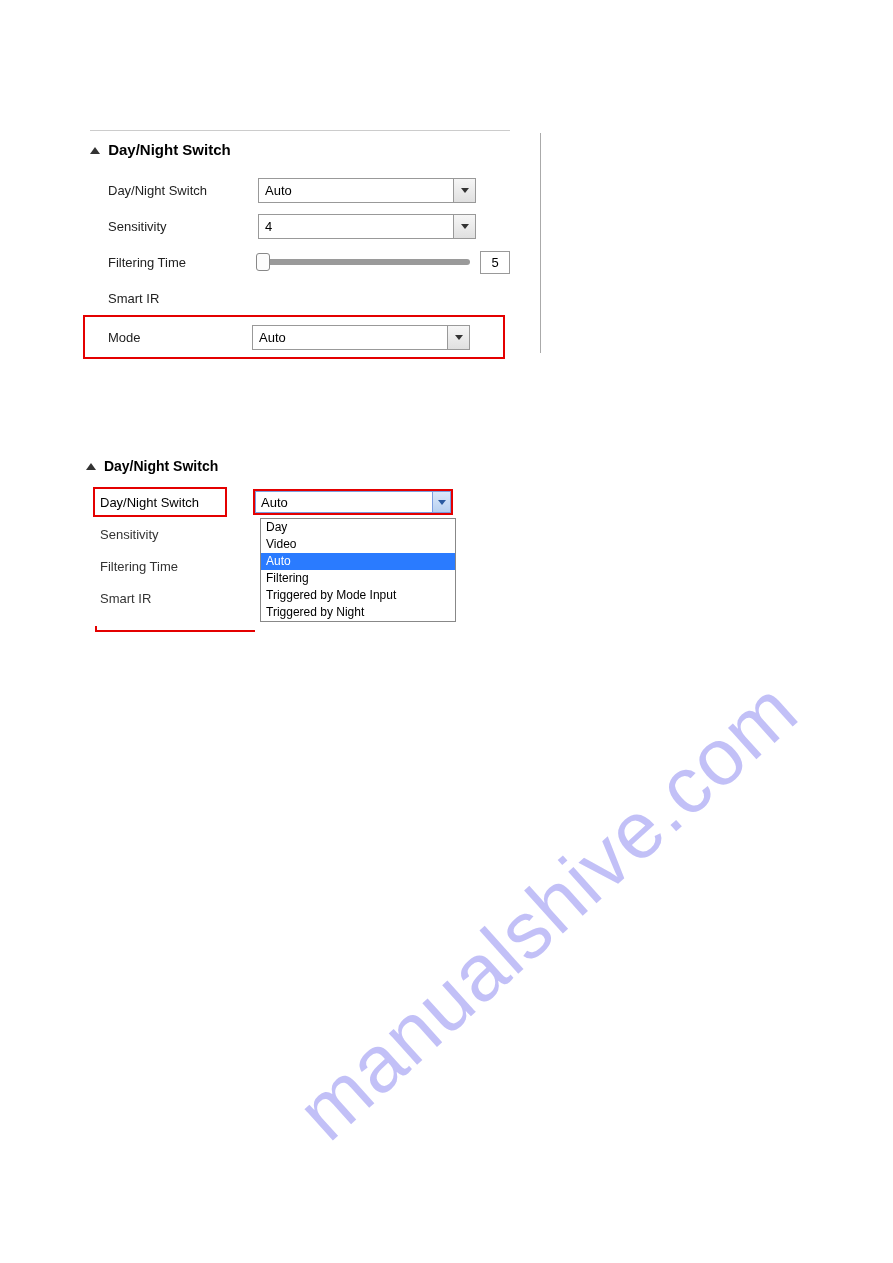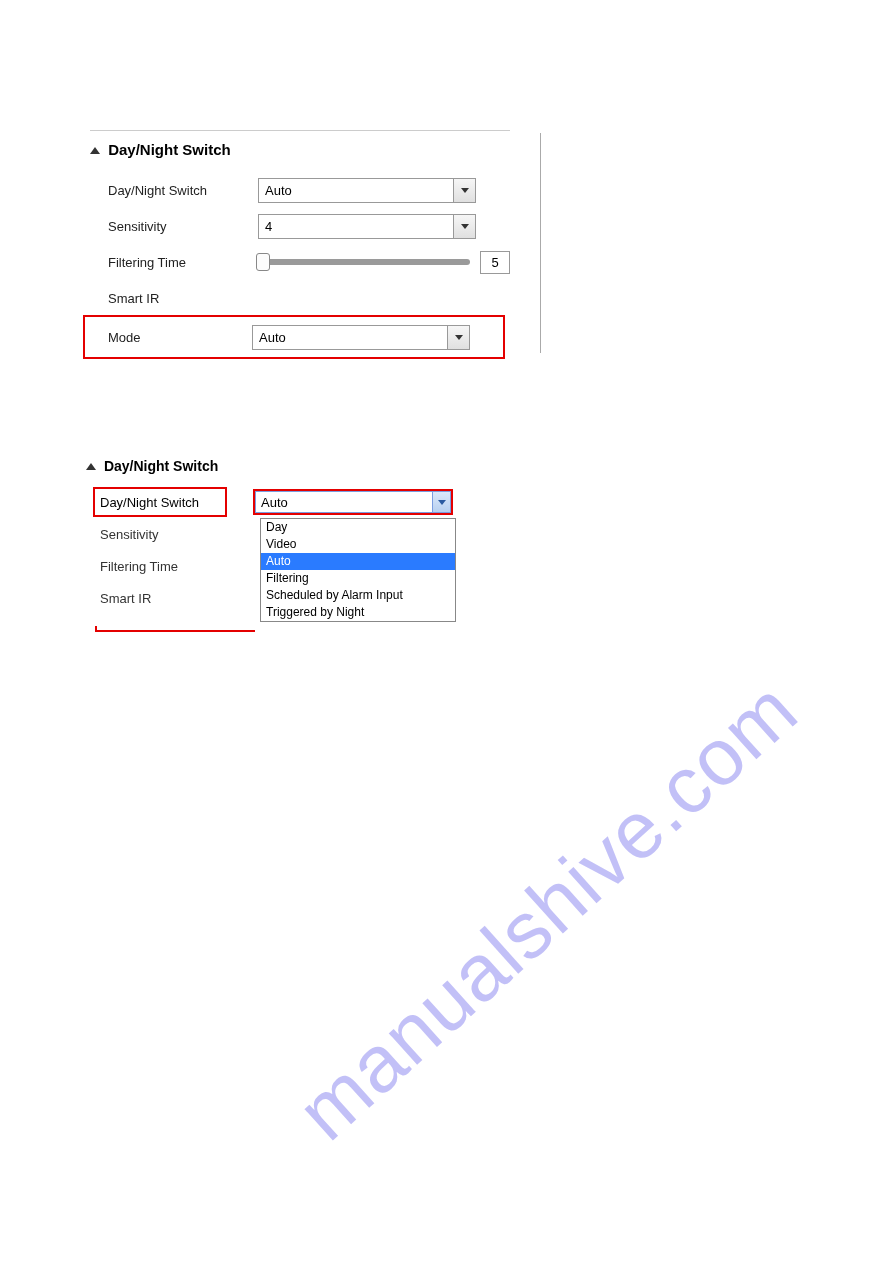--- a/index.html
+++ b/index.html
@@ -301,21 +301,21 @@
           <svg width="8" height="5">
               <polygon points="0,0 8,0 4,5" fill="#2b5aa0"></polygon>
             </svg>
         </span>
       </div>
       <div class="droplist" id="droplist">
           <div class="opt">Day</div>
           <div class="opt">Video</div>
           <div class="opt sel">Auto</div>
           <div class="opt">Filtering</div>
-          <div class="opt">Scheduled by Alarm Input</div>
+          <div class="opt">Triggered by Mode Input</div>
           <div class="opt">Triggered by Night</div>
         </div>
     </div>
 
     <div class="row">
       <div class="label">Sensitivity</div>
     </div>
 
     <div class="row">
       <div class="label">Filtering Time</div>

